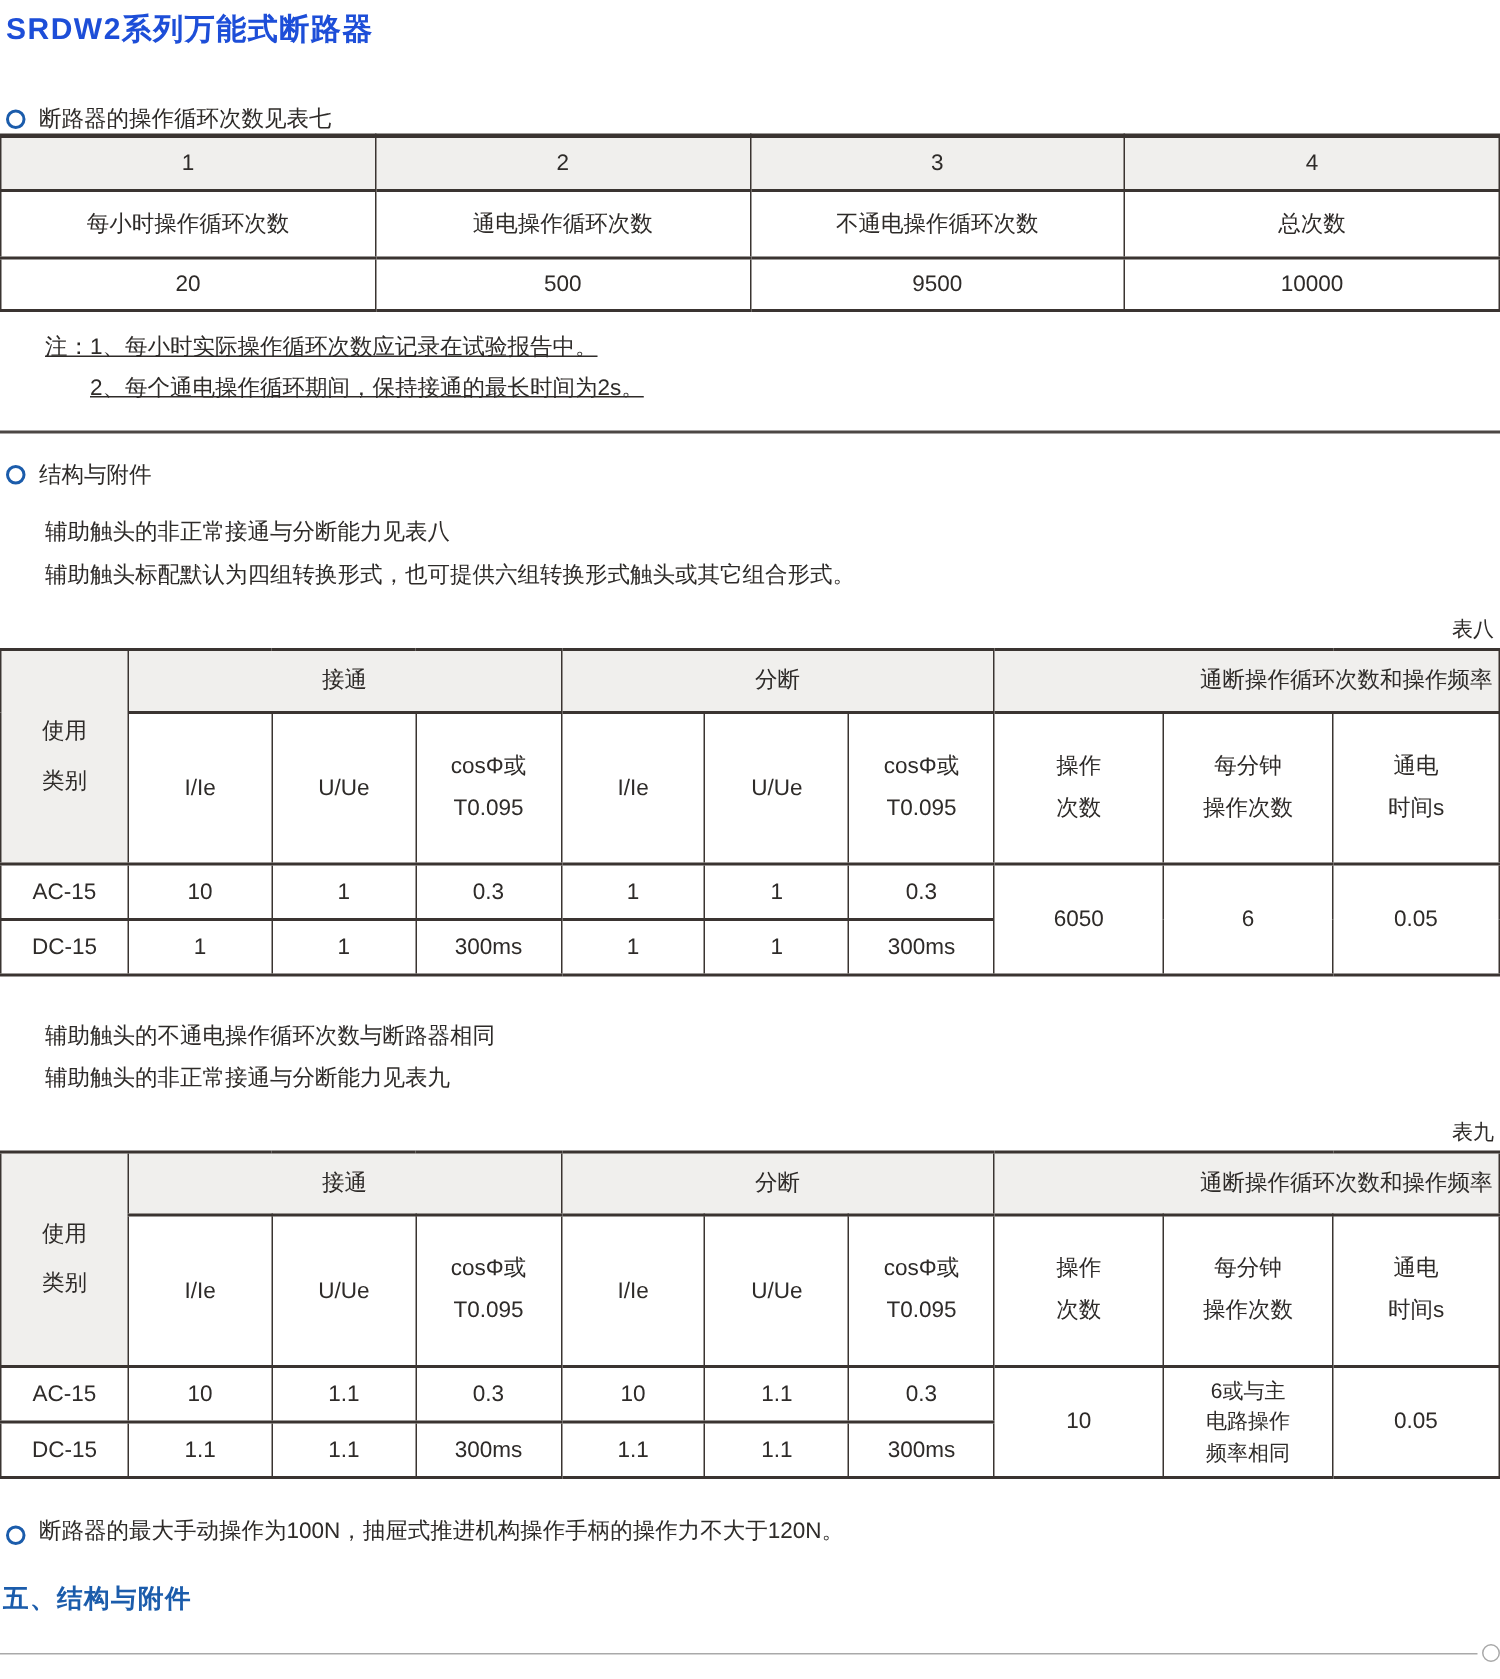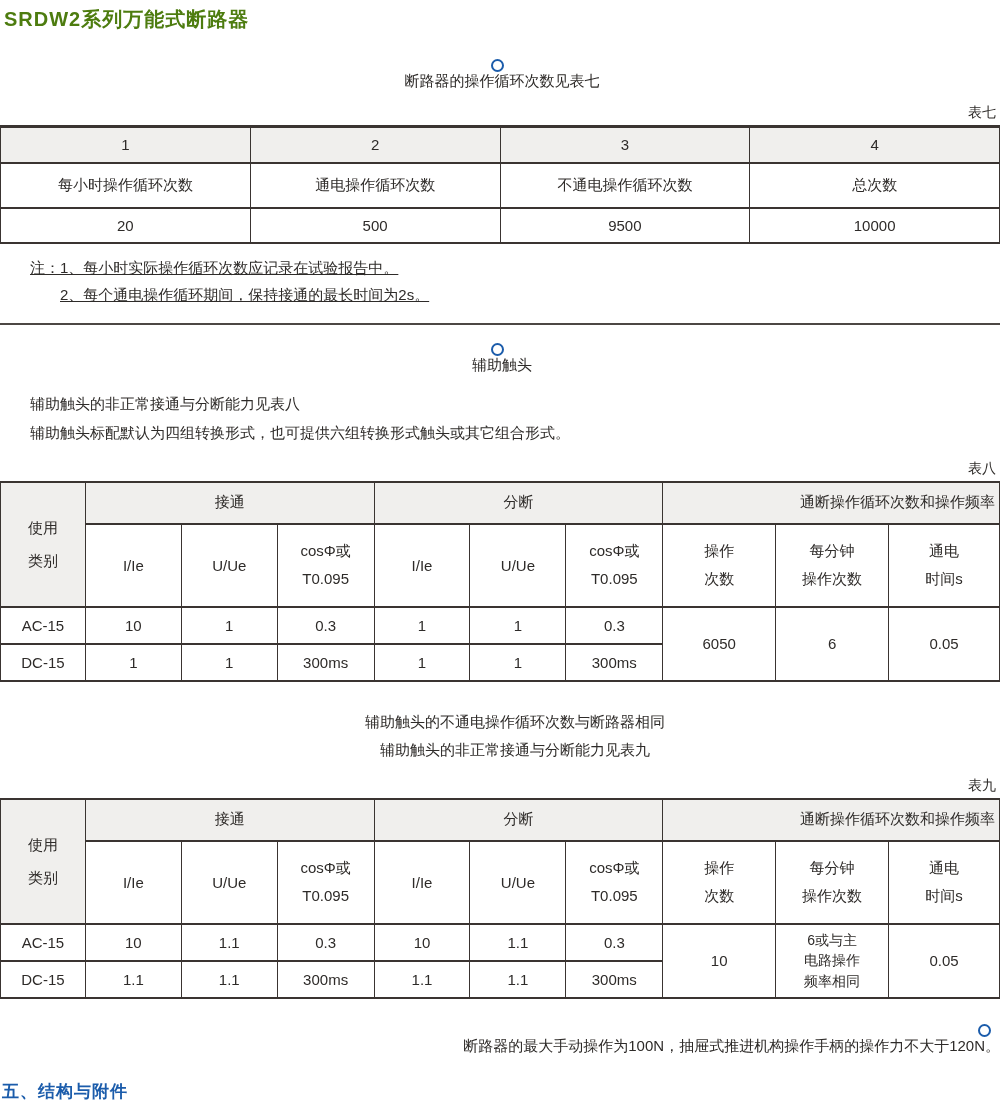--- a/index.html
+++ b/index.html
@@ -9,35 +9,35 @@
     font-family: "Liberation Sans", "DejaVu Sans", sans-serif;
     color: #2e2b29;
     overflow: hidden;
   }
   .page { width: 1000px; height: 1119px; position: relative; }
 
   
   .doc-title {
     margin: 6px 0 0 4px;
     font-size: 20px; font-weight: bold;
-    color: #4d7c0f;
+    color: #1d4ed8;
     letter-spacing: 1px;
   }
   .section5-heading {
     margin: 24px 0 0 2px;
     font-size: 17px; font-weight: bold;
     color: #1b5cab;
     letter-spacing: 1px;
   }
 
   
   .bullet-line {
-    margin: 26px 0 0 4px;
+    margin: 37px 0 0 4px;
     font-size: 15px;
-    display: flex; align-items: center; flex-direction: column;
+    display: flex; align-items: center;
   }
   .bullet-line .ring {
     display: inline-block;
     width: 13px; height: 13px;
     border: 2px solid #1b5cab;
     border-radius: 50%;
     margin-right: 9px;
     flex: 0 0 auto;
   }
   .bullet-line.tight { margin-top: 18px; }
@@ -69,38 +69,38 @@
   .gray { background: #f0efed; }
   .pre { white-space: pre-line; line-height: 1.9; }
   .pre-tight { white-space: pre-line; line-height: 1.45; font-size: 14px; }
   td.left-head { text-align: right; padding-left: 10px; }
 
   table.t7 tr:nth-child(1) td { height: 36px; }
   table.t7 tr:nth-child(2) td { height: 45px; }
   table.t7 tr:nth-child(3) td { height: 35px; margin-left: 21px; }
 
   table.spec tr.grp td { height: 42px; }
-  table.spec tr.sub td { height: 83px; }
+  table.spec tr.sub td { height: 101px; }
   table.spec tr.dat td { height: 37px; }
   table.spec td.cat { line-height: 2.2; }
 
   
   .notes { margin: 10px 0 0 30px; font-size: 15px; line-height: 27px; text-decoration: underline; }
   .notes .indent2 { padding-left: 30px; }
 
   hr.rule {
     border: none;
     border-top: 2px solid #4c4744;
     margin: 15px 0 0 0;
   }
 
   
   .para { margin: 14px 0 0 30px; font-size: 15px; line-height: 29px; }
   .para div { margin: 0; }
-  .para2 { margin: 26px 0 0 30px; font-size: 15px; line-height: 28px; text-align: center; }
+  .para2 { margin: 26px 0 0 30px; font-size: 15px; line-height: 28px; }
 
   
   .end-divider { position: relative; height: 14px; margin-top: 19px; }
   .end-divider .line {
     position: absolute; left: 0; right: 15px; top: 6px;
     border-top: 1px solid #a9a9a9;
   }
   .end-divider .circle {
     position: absolute; right: 0; top: 0;
     width: 12px; height: 12px;
@@ -113,21 +113,20 @@
 
 <div class="page">
 
   <div class="doc-title">SRDW2系列万能式断路器</div>
 
   <div class="bullet-line">
     <span class="ring"></span>
     <span>断路器的操作循环次数见表七</span>
   </div>
 
-  <div class="table-label">表七</div>
 
   <table class="t7">
     <colgroup>
         <col style="width:25%">
         <col style="width:25%">
         <col style="width:25%">
         <col style="width:25%">
       </colgroup>
     <tbody>
         <tr>
@@ -153,21 +152,21 @@
 
   <div class="notes">
     <div>注：1、每小时实际操作循环次数应记录在试验报告中。</div>
     <div class="indent2">2、每个通电操作循环期间，保持接通的最长时间为2s。</div>
   </div>
 
   <hr class="rule">
 
   <div class="bullet-line tight">
     <span class="ring"></span>
-    <span>辅助触头</span>
+    <span>结构与附件</span>
   </div>
 
   <div class="para">
     <div>辅助触头的非正常接通与分断能力见表八</div>
     <div>辅助触头标配默认为四组转换形式，也可提供六组转换形式触头或其它组合形式。</div>
   </div>
 
   <div class="table-label">表八</div>
 
   <table class="spec">

